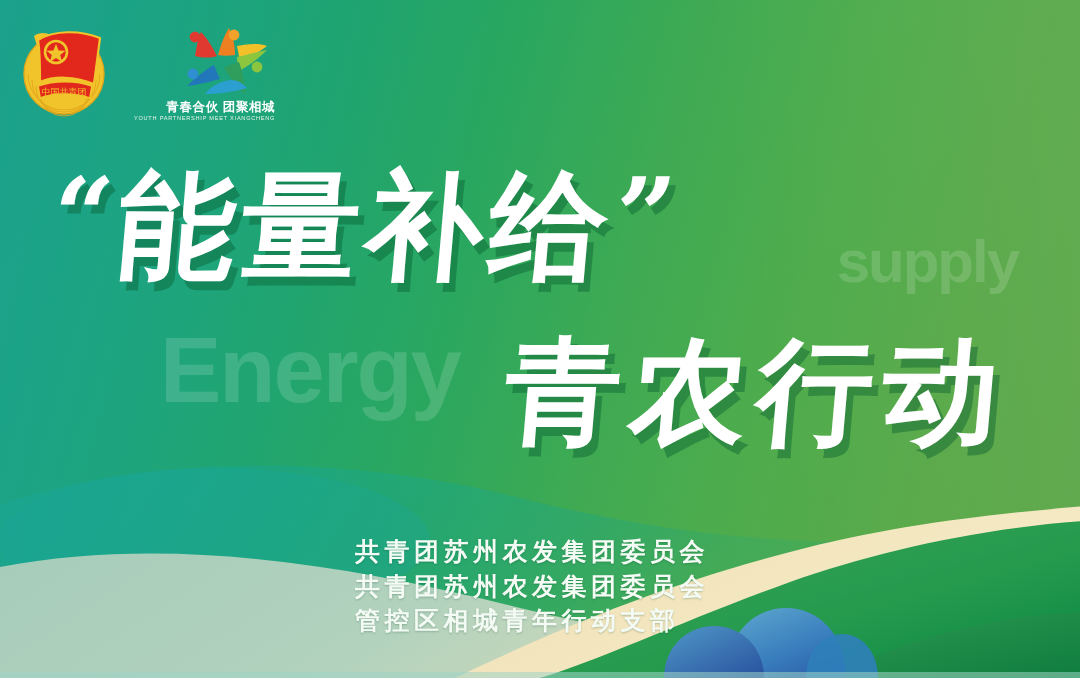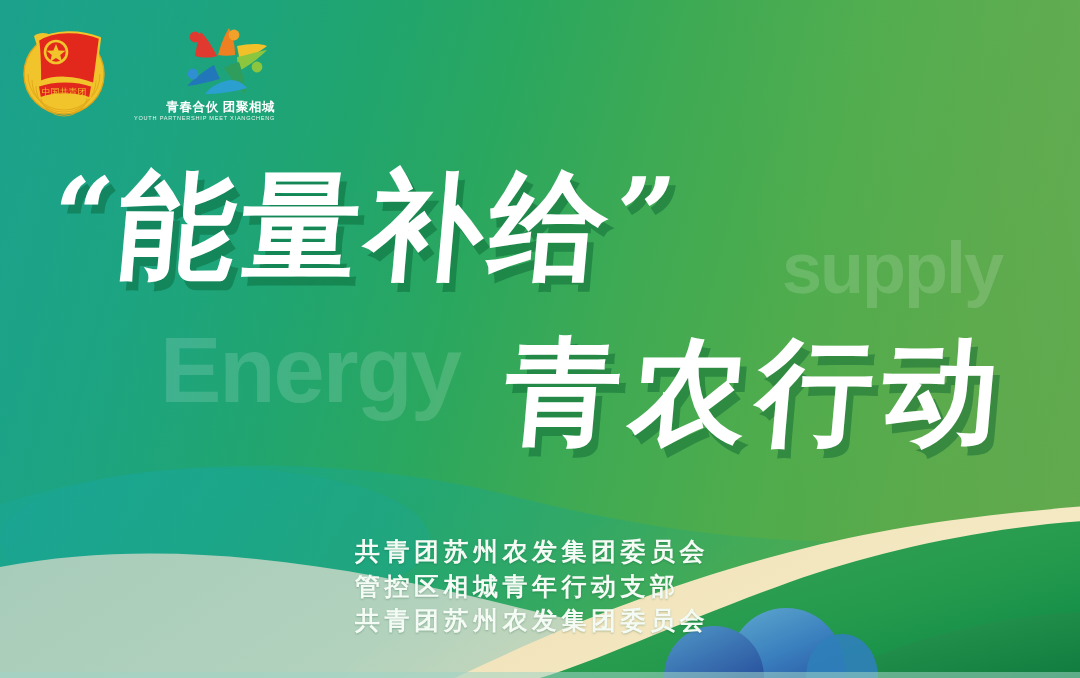--- a/index.html
+++ b/index.html
@@ -72,21 +72,21 @@
 
   
   .wm {
     position: absolute;
     font-weight: bold;
     color: rgba(255,255,255,0.15);
     letter-spacing: -2px;
     user-select: none;
     line-height: 1;
   }
-  .wm-supply { right: 78px; top: 232px; font-size: 72px; }
+  .wm-supply { right: 62px; top: 232px; font-size: 60px; }
   .wm-energy { left: 160px; top: 324px; font-size: 92px; }
 
   
   .title-line {
     position: absolute;
     color: #ffffff;
     font-weight: bold;
     white-space: nowrap;
     font-family: "DejaVu Serif", "Liberation Serif", serif;
     text-shadow: 7px 9px 0 rgba(7,92,48,0.42);
@@ -235,17 +235,17 @@
   <div class="wm wm-supply">supply</div>
   <div class="wm wm-energy">Energy</div>
 
   <div class="title-line title-main">
     <span class="qm">“</span><span>能量补给</span><span class="qm">”</span>
   </div>
   <div class="title-line title-sub">青农行动</div>
 
   <div class="org-block">
     <div>共青团苏州农发集团委员会</div>
+    <div>共青团苏州农发集团委员会</div>
     <div>管控区相城青年行动支部</div>
-    <div>共青团苏州农发集团委员会</div>
   </div>
 
 </div>
 
 </body></html>

